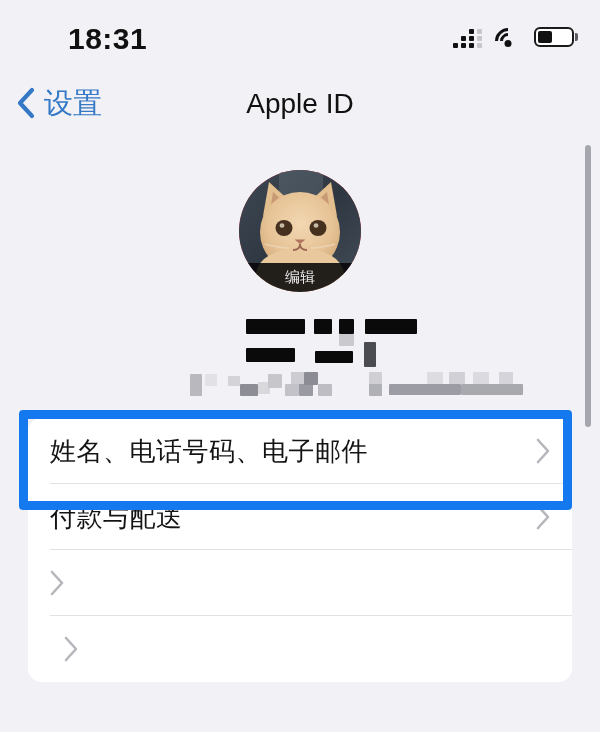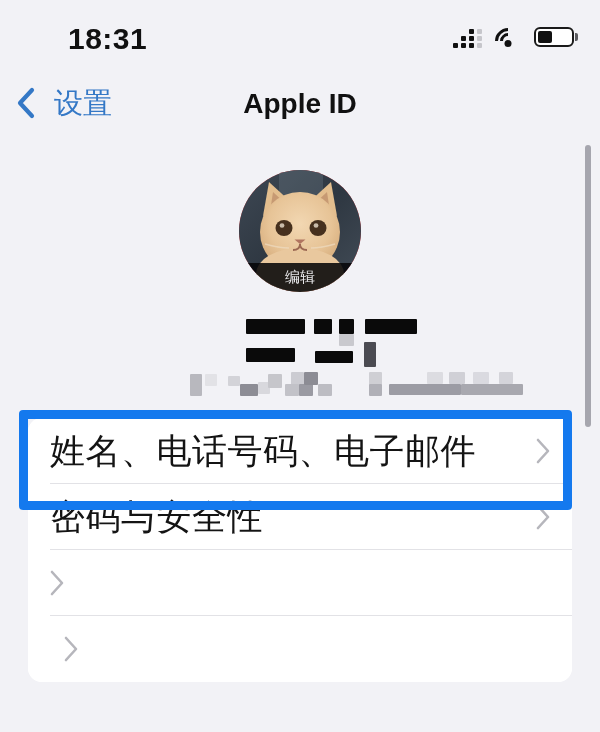--- a/index.html
+++ b/index.html
@@ -63,29 +63,29 @@
     width:3px; height:8px; background:#5c5c60; border-radius:0 2px 2px 0;
   }
 
   
   .nav-bar {
     position:absolute; top:72px; left:0;
     width:600px; height:68px;
   }
   .back-btn {
     position:absolute; left:14px; top:14px;
-    display:flex; align-items:center; gap:16px;
+    display:flex; align-items:center; gap:6px;
     cursor:pointer;
   }
   .back-chevron { width:24px; height:34px; display:block; }
   .back-label { font-size:29px; color:#3478C6; line-height:1; }
   .nav-title {
     position:absolute; left:0; top:16px; width:600px;
     text-align:center;
-    font-size:28px; font-weight:700; color:#111;
+    font-size:28px; font-weight:400; color:#111;
   }
 
   
   .avatar-wrap {
     position:absolute; left:239px; top:170px;
     width:122px; height:122px;
   }
   .avatar {
     position:relative; width:122px; height:122px;
     border-radius:50%; overflow:hidden;
@@ -109,21 +109,21 @@
     width:544px;
     background:#FFFFFF;
     border-radius:14px;
     overflow:hidden;
   }
   .row {
     position:relative; display:flex; align-items:center;
     height:66px; padding:0 22px 0 22px;
     cursor:pointer; background:#FFFFFF;
   }
-  .row-label { font-size:35px; color:#141414; flex:1; letter-spacing:0.5px; }
+  .row-label { font-size:26px; color:#141414; flex:1; letter-spacing:0.5px; }
   .row-value { font-size:26px; color:#9A9AA0; margin-right:14px; }
   .chev { width:14px; height:26px; flex:0 0 auto; }
   .sep {
     position:absolute; left:22px; right:0; bottom:0;
     height:1.5px; background:#E2E2E6;
   }
 
   
   .highlight {
     position:absolute; left:19px; top:410px;
@@ -277,21 +277,21 @@
     <div class="row">
       <span class="row-label">姓名、电话号码、电子邮件</span>
       <span class="row-value"></span>
       <svg class="chev" viewBox="0 0 14 26">
         <polyline points="2,2 12,13 2,24" fill="none" stroke="#B6B6BC" stroke-width="2.6" stroke-linecap="round" stroke-linejoin="round"></polyline>
       </svg>
       <div class="sep"></div>
     </div>
 
     <div class="row">
-      <span class="row-label">密码与安全性</span>
+      <span class="row-label">付款与配送</span>
       <span class="row-value"></span>
       <svg class="chev" viewBox="0 0 14 26">
         <polyline points="2,2 12,13 2,24" fill="none" stroke="#B6B6BC" stroke-width="2.6" stroke-linecap="round" stroke-linejoin="round"></polyline>
       </svg>
       <div class="sep"></div>
     </div>
 
     <div class="row">
       <svg class="chev" viewBox="0 0 14 26">
         <polyline points="2,2 12,13 2,24" fill="none" stroke="#B6B6BC" stroke-width="2.6" stroke-linecap="round" stroke-linejoin="round"></polyline>

